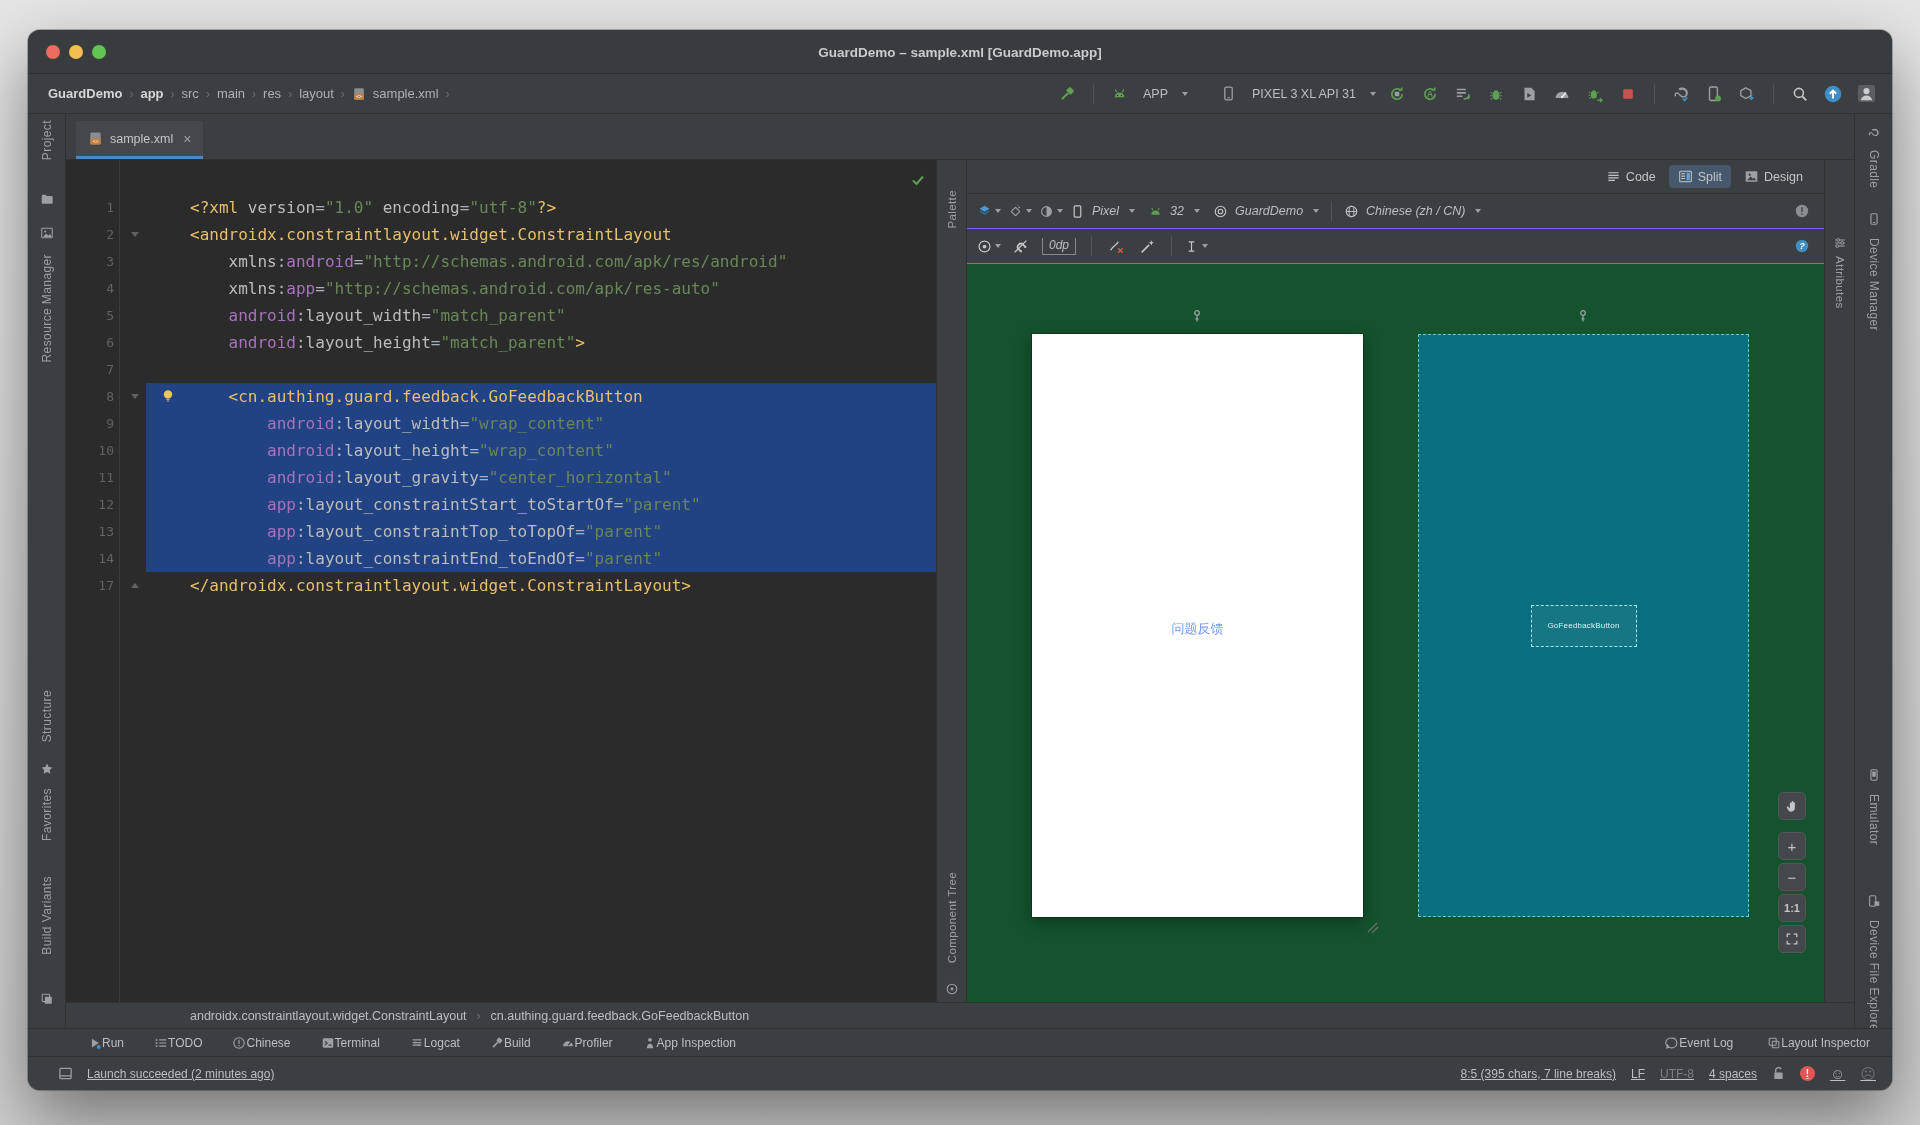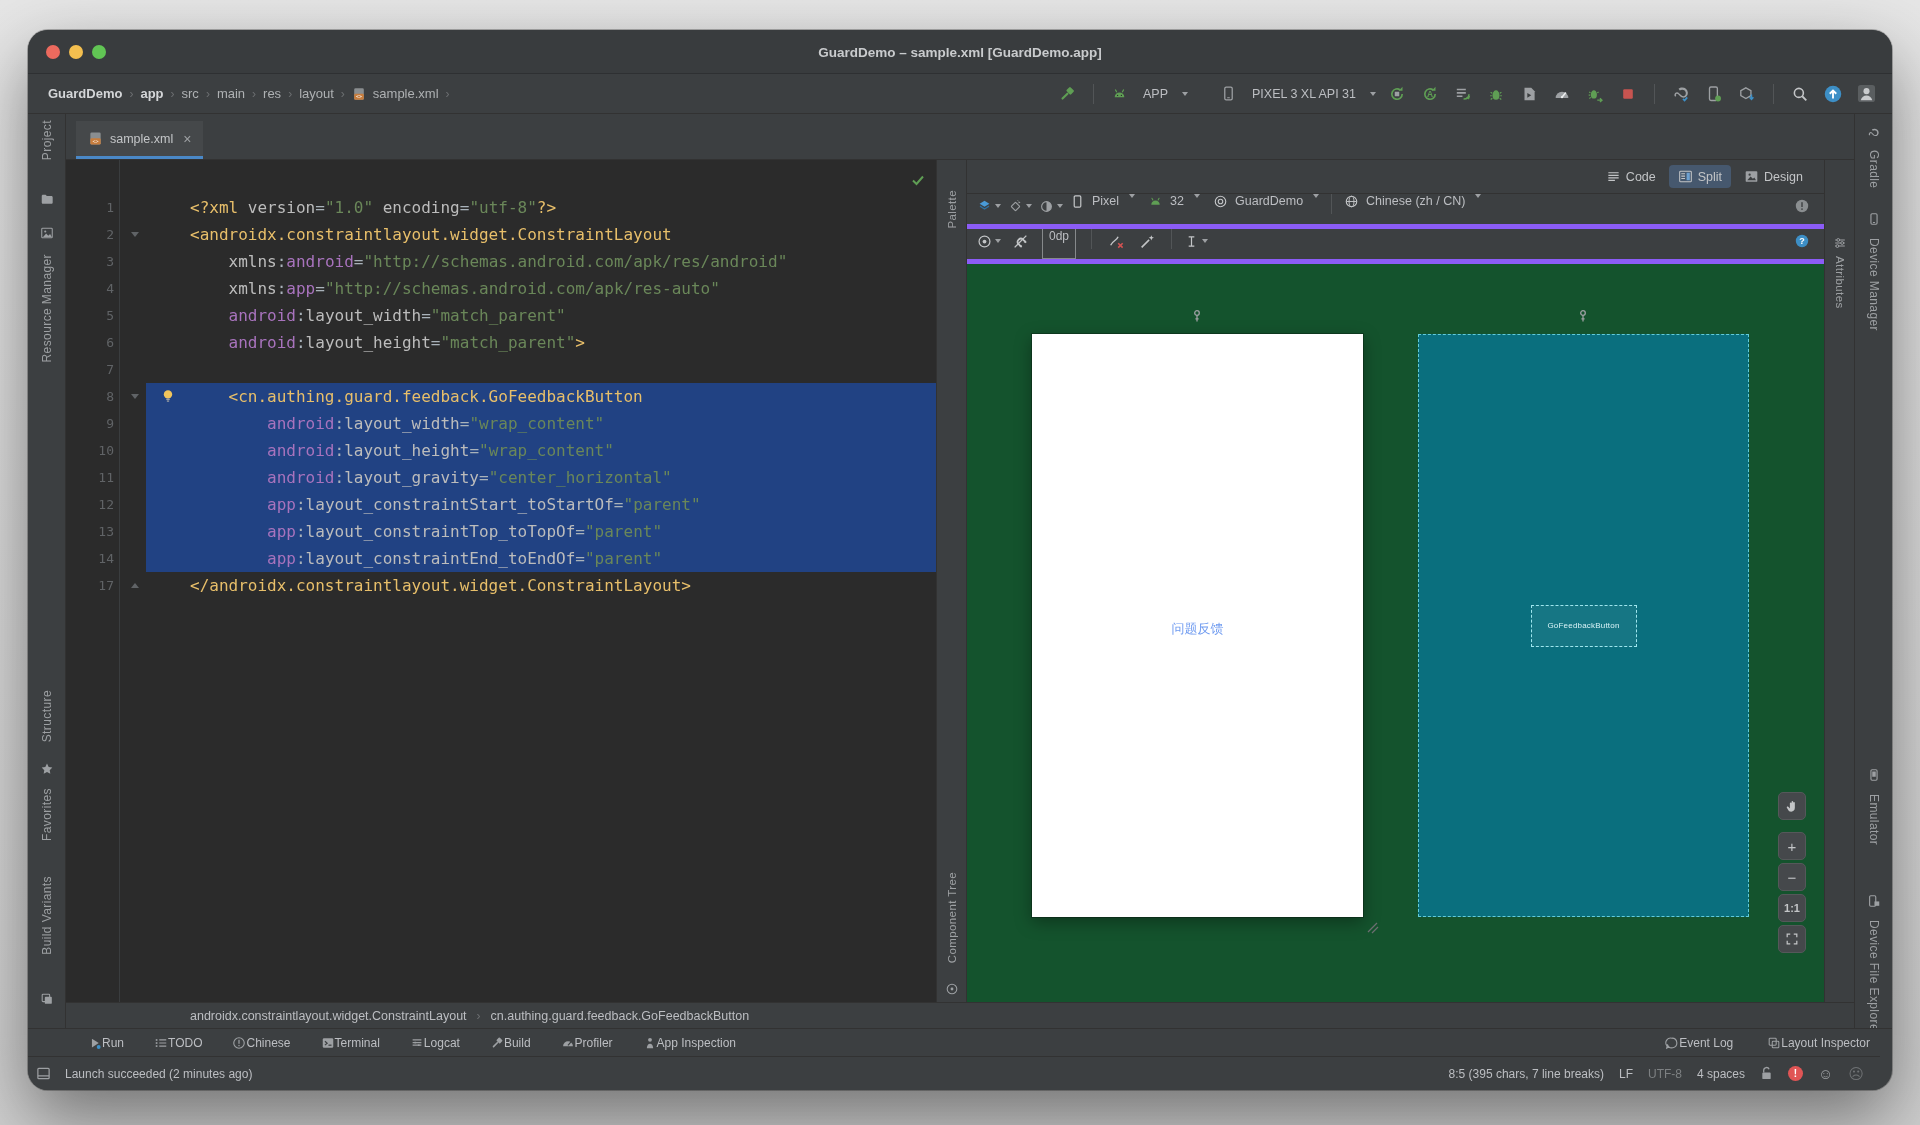--- a/index.html
+++ b/index.html
@@ -1,19 +1,19 @@
 <!DOCTYPE html>
 <html><head>
 <meta charset="utf-8">
 <style>
   * { margin:0; padding:0; box-sizing:border-box; }
   html,body { width:1920px; height:1125px; }
   body { background:linear-gradient(180deg,#e6e6e6,#cfcfcf); font-family:"Liberation Sans",sans-serif; overflow:hidden; }
   .window { position:absolute; left:28px; top:30px; width:1864px; height:1060px; background:#3c3f41;
-            border-radius:20px; overflow:hidden; box-shadow:0 28px 70px rgba(0,0,0,.45), 0 0 0 1px rgba(0,0,0,.25); }
+            border-radius:12px; overflow:hidden; box-shadow:0 28px 70px rgba(0,0,0,.45), 0 0 0 1px rgba(0,0,0,.25); }
   
   .titlebar { position:absolute; left:0; top:0; right:0; height:44px; background:#393c3e; border-bottom:1px solid #2e3032; }
   .lights { position:absolute; left:18px; top:15px; display:flex; gap:9px; }
   .light { width:14px; height:14px; border-radius:50%; }
   .l-red{background:#ec6a5e;} .l-yellow{background:#f4bf4f;} .l-green{background:#61c554;}
   .wtitle { position:absolute; left:0; right:0; top:0; height:44px; display:flex; align-items:center; justify-content:center;
             color:#c9cbcd; font-size:13.5px; font-weight:700; }
   
   .main-toolbar { position:absolute; left:0; top:44px; right:0; height:40px; background:#3c3f41; border-bottom:1px solid #323232;
                   display:flex; align-items:center; padding:0 14px 0 20px; }
@@ -62,21 +62,21 @@
   .design { flex:1; display:flex; min-width:0; background:#2d2f31; }
   .dstrip { width:30px; background:#3c3f41; position:relative; }
   .dstrip.dleft { border-right:1px solid #323232; }
   .dstrip.dright { border-left:1px solid #323232; }
   .dstrip .sitem { left:0; }
   .dstrip .vtext-up, .dstrip .vtext-dn { font-size:11.5px; }
   .dmain { flex:1; display:flex; flex-direction:column; min-width:0; }
   .moderow { height:34px; background:#3c3f41; border-bottom:1px solid #323232; display:flex; align-items:center; justify-content:flex-end; padding-right:12px; gap:4px; }
   .mode { display:flex; align-items:center; gap:5px; color:#c3c5c7; font-size:12.5px; padding:4px 9px; border-radius:4px; }
   .mode.active { background:rgba(88,128,183,.38); }
-  .dtb { height:35px; background:#3c3f41; border-bottom:5px solid #8b5cf6; display:flex; padding:0 10px; gap:7px; }
+  .dtb { height:35px; background:#3c3f41; border-bottom:1px solid #8b5cf6; display:flex; align-items:center; padding:0 10px; gap:7px;font-style:italic; }
   .dtb:last-of-type { height:33px; }
   .dlabel { color:#bcbec2; font-size:12.5px; }
   .zdp { color:#bcbec2; font-size:12px; border:1px solid #86898b; border-top:none; padding:0 6px 2px; margin:0 3px; }
   .canvas { flex:1; position:relative; background:#14532d; overflow:hidden; }
   .phone-key { position:absolute; top:44px; width:16px; height:16px; }
   .phone { position:absolute; top:70px; width:331px; height:583px; }
   .phone.white { background:#ffffff; box-shadow:0 0 0 1px rgba(0,0,0,.25), 0 5px 16px rgba(0,0,0,.35); }
   .phone.blue { background:#0a6f7e; border:1px dashed #62cbd9; }
   .pv-text { position:absolute; left:0; right:0; top:286px; text-align:center; color:#6f9bf0; font-size:13px; font-family:"Liberation Sans",sans-serif; }
   .bp-btn { position:absolute; left:50%; top:50%; transform:translate(-50%,-50%); width:106px; height:42px; border:1px dashed #9fe6ee;
@@ -88,22 +88,22 @@
           display:flex; align-items:center; justify-content:center; font-size:15px; }
   .zbtn.small { font-size:11px; font-weight:700;text-align:center; }
   
   .bcrumb2 { height:26px; background:#3c3f41; border-top:1px solid #323232; display:flex; align-items:center; padding-left:124px; gap:10px;
              color:#bcbec2; font-size:12.5px; }
   .toolwin { position:absolute; left:0; right:0; top:998px; height:28px; background:#3c3f41; border-top:1px solid #323232;
              display:flex; align-items:center; padding:0 22px 0 60px; }
   .twleft { display:flex; align-items:center; gap:30px; }
   .twright { margin-left:auto; display:flex; align-items:center; gap:34px; }
   .twitem { display:flex; align-items:center; color:#bcbec2; font-size:12px; }
-  .statusbar { position:absolute; left:0; right:12px; top:1026px; height:34px; background:#3c3f41; border-top:1px solid #323232;
-               display:flex; align-items:center; padding:0 16px 0 8px; color:#bcbec2; font-size:12px; }
+  .statusbar { position:absolute; left:0; right:0; top:1026px; height:34px; background:#3c3f41; border-top:1px solid #323232;
+               display:flex; align-items:center; padding:0 16px 0 30px; color:#bcbec2; font-size:12px;text-decoration:underline; }
   .st-left { display:flex; align-items:center; gap:14px; }
   .st-right { margin-left:auto; display:flex; align-items:center; gap:15px; }
   .dimtxt { color:#7d8082; }
   .redbang { width:15px; height:15px; border-radius:50%; background:#e05555; color:#fff; font-size:10px; font-weight:700;
              display:flex; align-items:center; justify-content:center; }
   .face { font-size:15px; color:#9da0a3; line-height:1; }
   .face.sad { color:#6f7274; }
   svg { display:block; }
 </style>
 </head>

